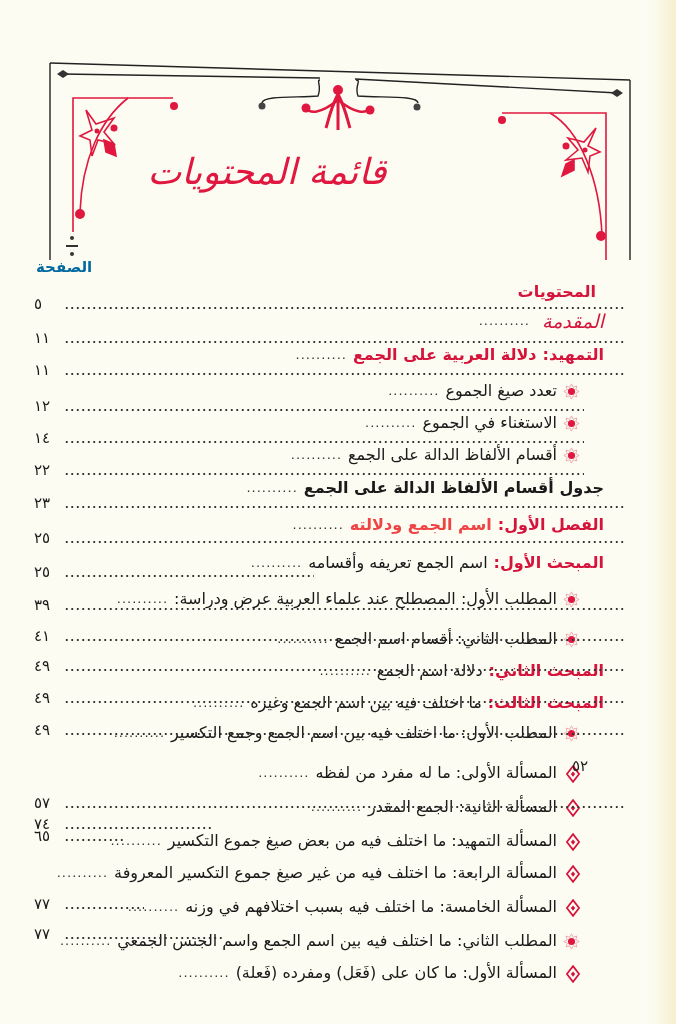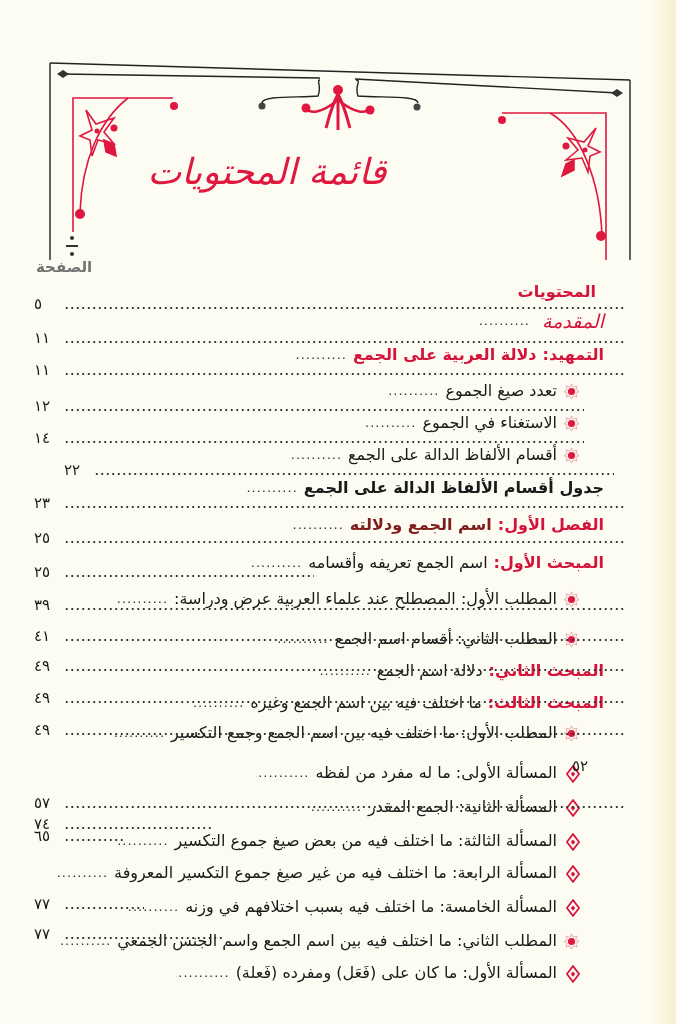--- a/index.html
+++ b/index.html
@@ -18,21 +18,21 @@
   .frame-svg { position:absolute; left:0; top:0; }
   .title {
     position:absolute; left:0; width:534px; top:148px;
     text-align:center; color:#e0183f;
     font-family:"DejaVu Serif", serif; font-style:italic;
     font-size:36px; line-height:48px;
     direction:rtl;
   }
   .col-header {
     position:absolute; left:36px; top:258px;
-    color:#737373; font-weight:bold; font-size:15px;
+    color:#0369a1; font-weight:bold; font-size:15px;
     direction:rtl;
   }
   .contents-header {
     position:absolute; right:80px; top:282px;
     color:#d5143c; font-weight:bold; font-size:16px;
     direction:rtl;
   }
   
   .entry {
     position:absolute; right:72px; direction:rtl;
@@ -174,27 +174,27 @@
         <span class="dots">..........</span>
       </div>
       <div class="leader" style="top: 430px;">
         <span class="num">١٤</span>
         <span class="fill" style="width: 520px;"></span>
       </div>
       <div class="entry lvl1 bold" style="top: 477px;">
         <span class="text">جدول أقسام الألفاظ الدالة على الجمع</span>
         <span class="dots">..........</span>
       </div>
-      <div class="leader" style="top: 462px; margin-left: 30px;">
+      <div class="leader" style="top: 462px;">
         <span class="num">٢٢</span>
         <span class="fill" style="width: 520px;"></span>
       </div>
       <div class="entry lvl1" style="top: 514px;">
         <span class="label-red">الفصل الأول:</span>
-        <span class="text" style="color: #7f1d1d; font-weight: bold;">اسم الجمع ودلالته</span>
+        <span class="text" style="color: #ef4444; font-weight: bold;">اسم الجمع ودلالته</span>
         <span class="dots">..........</span>
       </div>
       <div class="leader" style="top: 495px;">
         <span class="num">٢٣</span>
         <span class="fill" style="width: 560px;"></span>
       </div>
       <div class="entry lvl1" style="top: 552px;">
         <span class="label-red">المبحث الأول:</span>
         <span class="text">اسم الجمع تعريفه وأقسامه</span>
         <span class="dots">..........</span>
@@ -279,21 +279,21 @@
       </div>
       <div class="leader" style="top: 758px; flex-direction: column;">
         <span class="num">٥٢</span>
         <span class="fill" style="width: 560px;"></span>
       </div>
       <div class="entry lvl3" style="top: 830px;">
         <span class="bullet"><svg viewBox="0 0 16 20" width="14" height="18">
             <path d="M8 1 L15 10 L8 19 L1 10 Z" fill="none" stroke="#d5143c" stroke-width="2"></path>
             <path d="M8 7 L10.5 10 L8 13 L5.5 10 Z" fill="#d5143c"></path>
           </svg></span>
-        <span class="text">المسألة الثالثة: ما اختلف فيه من بعض صيغ جموع التكسير</span>
+        <span class="text">المسألة التمهيد: ما اختلف فيه من بعض صيغ جموع التكسير</span>
         <span class="dots">..........</span>
       </div>
       <div class="leader" style="top: 795px; align-items: flex-end;">
         <span class="num">٥٧</span>
         <span class="fill" style="width: 560px;"></span>
       </div>
       <div class="entry lvl3" style="top: 862px;">
         <span class="bullet"><svg viewBox="0 0 16 20" width="14" height="18">
             <path d="M8 1 L15 10 L8 19 L1 10 Z" fill="none" stroke="#d5143c" stroke-width="2"></path>
             <path d="M8 7 L10.5 10 L8 13 L5.5 10 Z" fill="#d5143c"></path>

